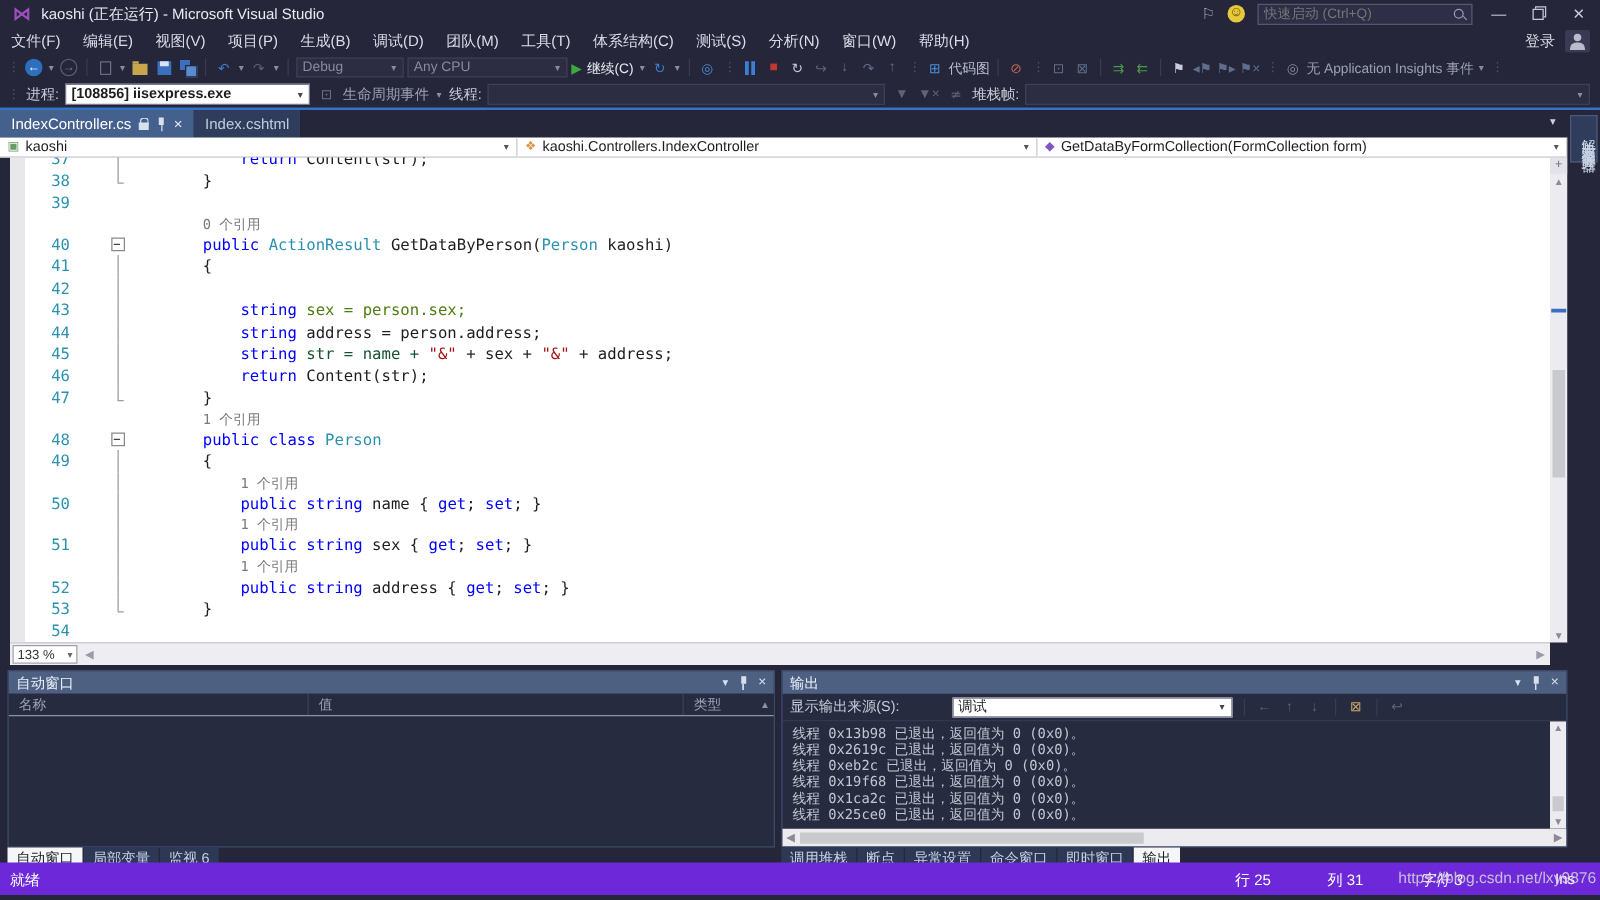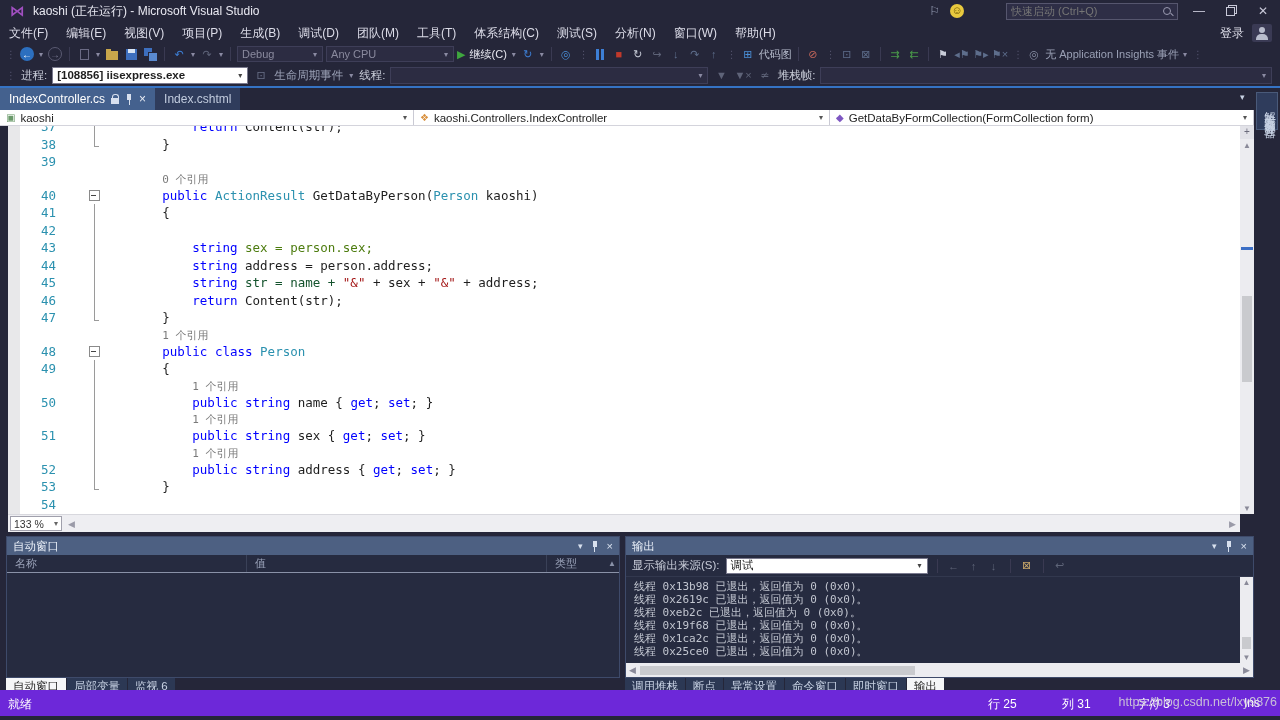--- a/index.html
+++ b/index.html
@@ -5,21 +5,21 @@
   * { margin:0; padding:0; box-sizing:border-box; }
   body { font-family:"Liberation Sans","DejaVu Sans",sans-serif; background:#000; }
   .app { position:relative; width:1280px; height:720px; background:#252639; overflow:hidden; color:#D8DCE8; }
 
   
   .titlebar { position:absolute; top:0; left:0; width:1280px; height:22px; display:flex; align-items:center; font-size:12px; color:#E9E9F2; }
   .vs-logo { font-size:15px; color:#A04FC0; margin:0 8px 0 10px; font-weight:bold; }
   .tb-right { margin-left:auto; display:flex; align-items:center; gap:10px; padding-right:6px; }
   .flag-ic { color:#9aa0b8; font-size:12px; }
   .smiley { width:14px; height:14px; border-radius:50%; background:#E8C93E; color:#6b5500; font-size:11px; line-height:13px; text-align:center; }
-  .qlaunch { width:172px; height:17px; background:#2E2E46; border:1px solid #56566E; display:flex; align-items:center; padding:0 4px;margin-left:32px; }
+  .qlaunch { width:172px; height:17px; background:#2E2E46; border:1px solid #56566E; display:flex; align-items:center; padding:0 4px; }
   .qlaunch input { flex:1; background:transparent; border:none; outline:none; color:#9a9ab0; font-size:11px; font-family:inherit; }
   .mag { position:relative; width:11px; height:11px; flex:none; }
   .mag::before { content:""; position:absolute; left:1px; top:1px; width:6px; height:6px; border:1.5px solid #9a9ab0; border-radius:50%; }
   .mag::after { content:""; position:absolute; left:8px; top:8px; width:4px; border-top:1.5px solid #9a9ab0; transform:rotate(45deg); }
   .winbtn { width:22px; text-align:center; color:#C8C8D8; font-size:12px; }
   .restore-ic { position:relative; width:10px; height:10px; display:inline-block; }
   .restore-ic::before { content:""; position:absolute; left:2px; top:0; width:7px; height:7px; border:1px solid #C8C8D8; }
   .restore-ic::after { content:""; position:absolute; left:0; top:2px; width:7px; height:7px; border:1px solid #C8C8D8; background:#252639; }
 
   
@@ -118,21 +118,21 @@
   .autos { left:6px; width:614px; }
   .output { left:625px; width:629px; }
   .p-header { height:18px; background:#4D6082; color:#ECF1FA; font-size:11.5px; display:flex; align-items:center; padding:0 6px; }
   .p-hicons { margin-left:auto; display:flex; align-items:center; gap:8px; font-size:9px; color:#D8E0EE; }
   .p-hicons .pin-icon::before,.p-hicons .pin-icon::after { background:#D8E0EE; border-color:#D8E0EE; }
   .cols { height:18px; display:flex; align-items:center; font-size:11px; color:#9aa2b8; border-bottom:1px solid #8A92A8; background:#262B40; }
   .col { padding-left:8px; height:100%; display:flex; align-items:center; border-right:1px solid #3A4158; }
   .col:nth-child(1) { width:240px; } .col:nth-child(2) { width:300px; } .col:nth-child(3) { flex:1; border-right:none; }
   .cols .sc-up { width:14px; color:#8a92a8; font-size:8px; text-align:center; }
   .out-toolbar { height:22px; display:flex; align-items:center; gap:6px; font-size:11.5px; color:#C8CCD8; padding:0 6px; border-bottom:1px solid #32384E; }
-  .out-select { width:202px; height:16px; background:#fff; border:1px solid #7A7A8E; color:#1e1e1e; display:flex; align-items:center; justify-content:space-between; padding:0 4px; font-size:11.5px; }
+  .out-select { width:224px; height:16px; background:#fff; border:1px solid #7A7A8E; color:#1e1e1e; display:flex; align-items:center; justify-content:space-between; padding:0 4px; font-size:11.5px;margin-left:36px; }
   .ot-ic { color:#5E6478; font-size:11px; min-width:14px; text-align:center; }
   .ot-ic.en { color:#C9A86A; }
   .out-body { position:relative; height:86px; overflow:hidden; }
   .out-lines { padding:3px 0 0 8px; font-family:"DejaVu Sans Mono",monospace; font-size:11px; color:#C2C6D0; line-height:13px; }
   .out-vscroll { position:absolute; right:0; top:0; width:13px; height:100%; background:#ECECF0; color:#8a8a99; font-size:8px; }
   .out-vscroll .up { position:absolute; top:1px; width:13px; text-align:center; }
   .out-vscroll .dn { position:absolute; bottom:1px; width:13px; text-align:center; }
   .out-vthumb { position:absolute; left:2px; bottom:14px; width:9px; height:12px; background:#C9CACE; }
   .out-hscroll { height:14px; background:#ECECF0; display:flex; align-items:center; color:#8a8a99; font-size:9px; }
   .out-hthumb { width:275px; height:9px; background:#C9CACE; margin-left:4px; }

